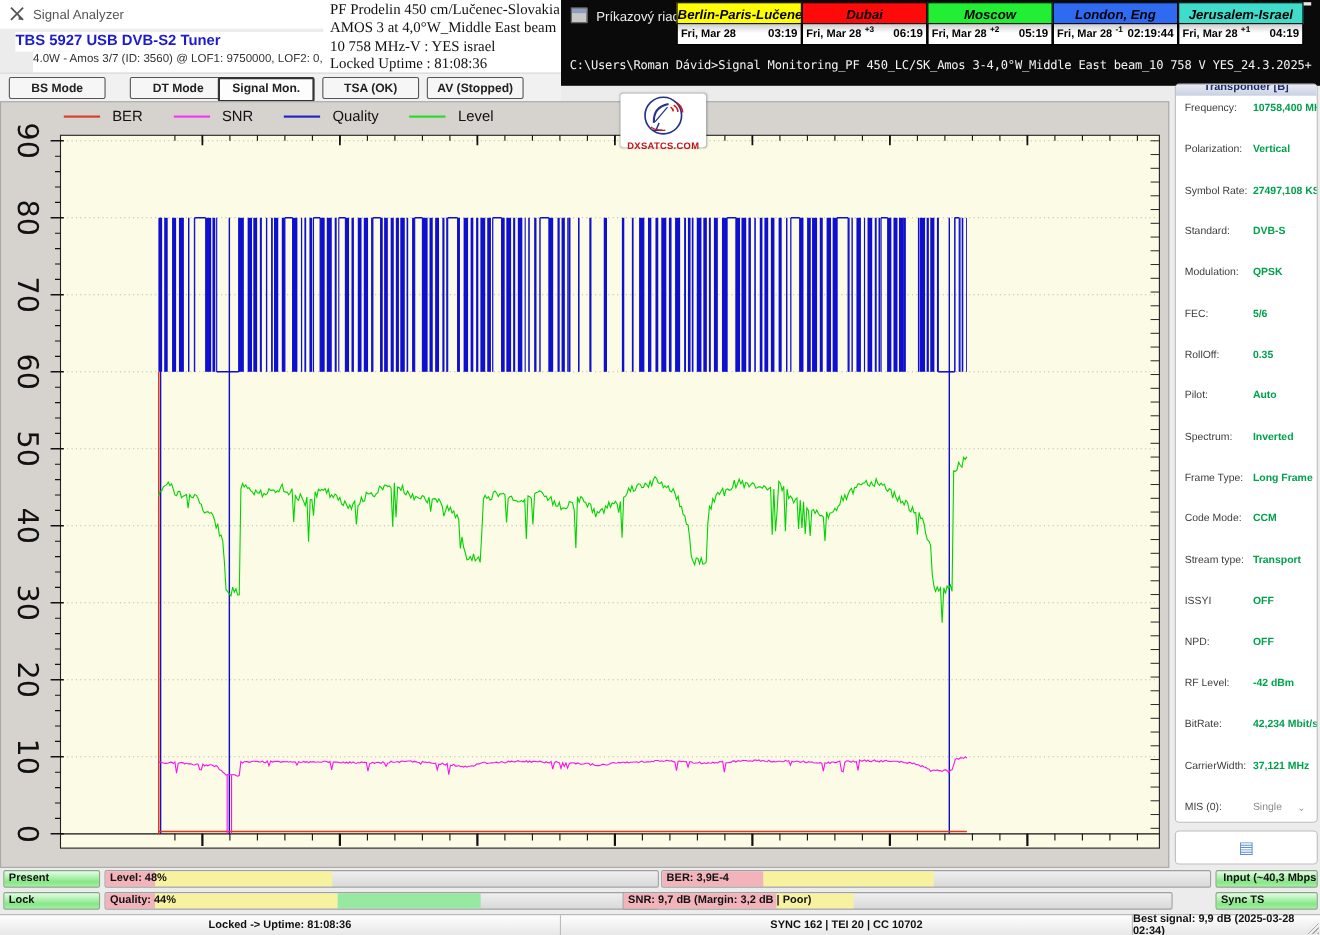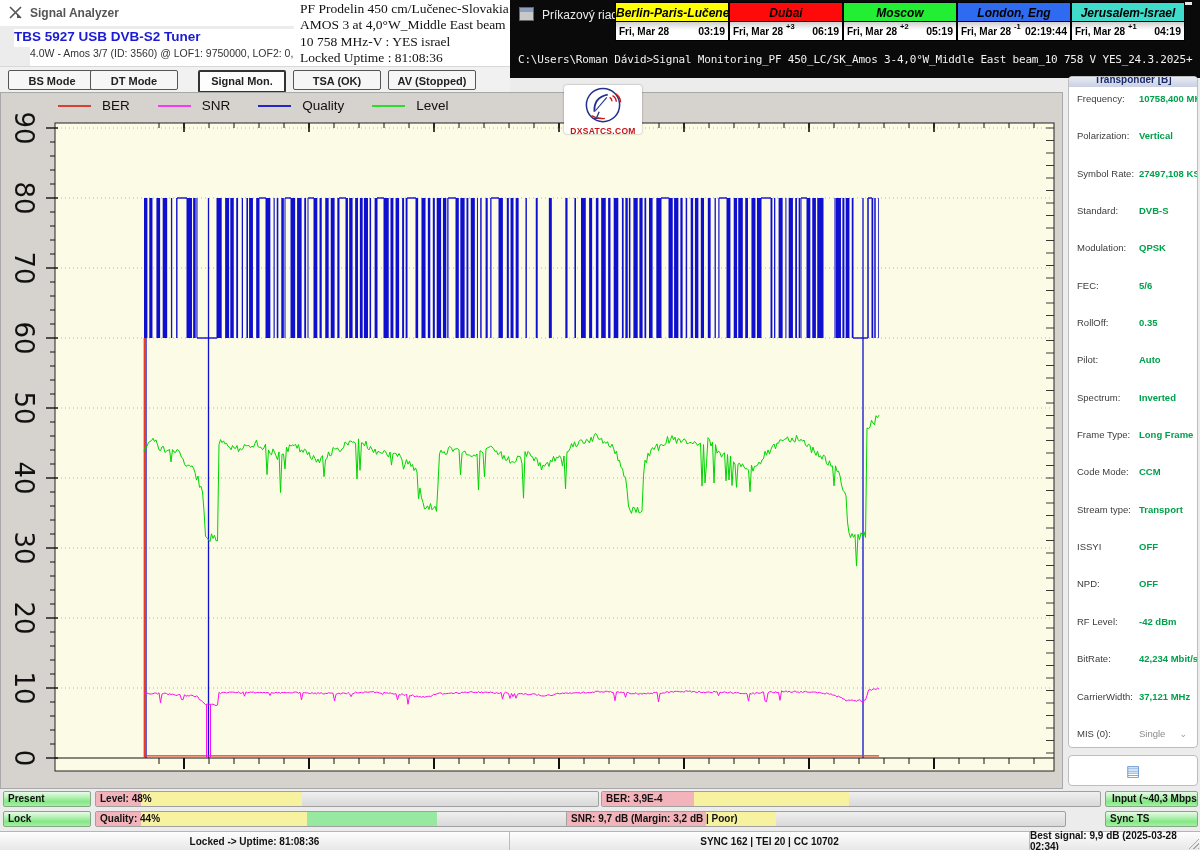--- a/index.html
+++ b/index.html
@@ -1,18 +1,18 @@
 <!DOCTYPE html>
 <html><head>
 <meta charset="utf-8">
 <style>
   html,body{margin:0;padding:0;background:#ececec;font-family:"Liberation Sans",sans-serif;}
   #root{position:relative;width:1200px;height:850px;overflow:hidden;background:#ececec;}
   
-  .titlebar{position:absolute;left:0;top:0;width:430px;height:26px;background:#fff;font-weight:bold;}
+  .titlebar{position:absolute;left:0;top:0;width:430px;height:26px;background:#fff;}
   .titlebar .ttl{position:absolute;left:30px;top:6px;font-size:12px;color:#555;}
   .app-icon{position:absolute;left:8px;top:5px;width:16px;height:16px;}
   .tuner-name{position:absolute;left:14px;top:29px;font-size:13.5px;font-weight:bold;color:#1b1bd4;background:#fff;width:496px;height:18px;}
   .tuner-info{position:absolute;left:30px;top:47px;font-size:10.5px;color:#333;background:#fff;width:480px;height:19px;}
   .annotation{position:absolute;left:294px;top:0;width:216px;height:66px;background:#fff;font-family:"Liberation Serif",serif;font-size:13.5px;color:#111;line-height:16.4px;padding-top:1px;}
   .annotation div{padding-left:6px;white-space:nowrap;}
   
   .console{position:absolute;left:510px;top:0;width:690px;height:78px;background:#0a0a0a;}
   .console .ctitle{position:absolute;left:32px;top:8px;font-size:12px;color:#ececec;}
   .cicon{position:absolute;left:9px;top:7px;width:15px;height:14px;background:#c8c8c8;border:1px solid #666;box-sizing:border-box;}
@@ -130,21 +130,21 @@
             <span class="coff">+1</span>
             <span class="ctime">04:19</span>
           </div>
         </div>
       </div>
     <div class="prompt">C:\Users\Roman Dávid&gt;Signal Monitoring_PF 450_LC/SK_Amos 3-4,0°W_Middle East beam_10 758 V YES_24.3.2025+</div>
   </div>
 
   <div class="tabs" id="tabs">
       <div class="tab" style="left: 8px;">BS Mode</div>
-      <div class="tab" style="left: 90px;">DT Mode</div>
+      <div class="tab" style="left: 118px;">DT Mode</div>
       <div class="tab active" style="left: 198px;">Signal Mon.</div>
       <div class="tab" style="left: 293px;">TSA (OK)</div>
       <div class="tab" style="left: 388px;">AV (Stopped)</div>
     </div>
 
   <div class="chartbox">
     <svg id="chart-svg" width="1063" height="697" viewBox="0 0 1063 697">
         <rect x="54" y="30" width="999" height="648" fill="#fbfbe6"></rect>
         <rect x="54" y="30" width="999" height="648" fill="none" stroke="#222" stroke-width="1"></rect>
         <line x1="56" y1="595" x2="1051" y2="595" stroke="#b9b9a9" stroke-width="1" stroke-dasharray="1 3"></line>

